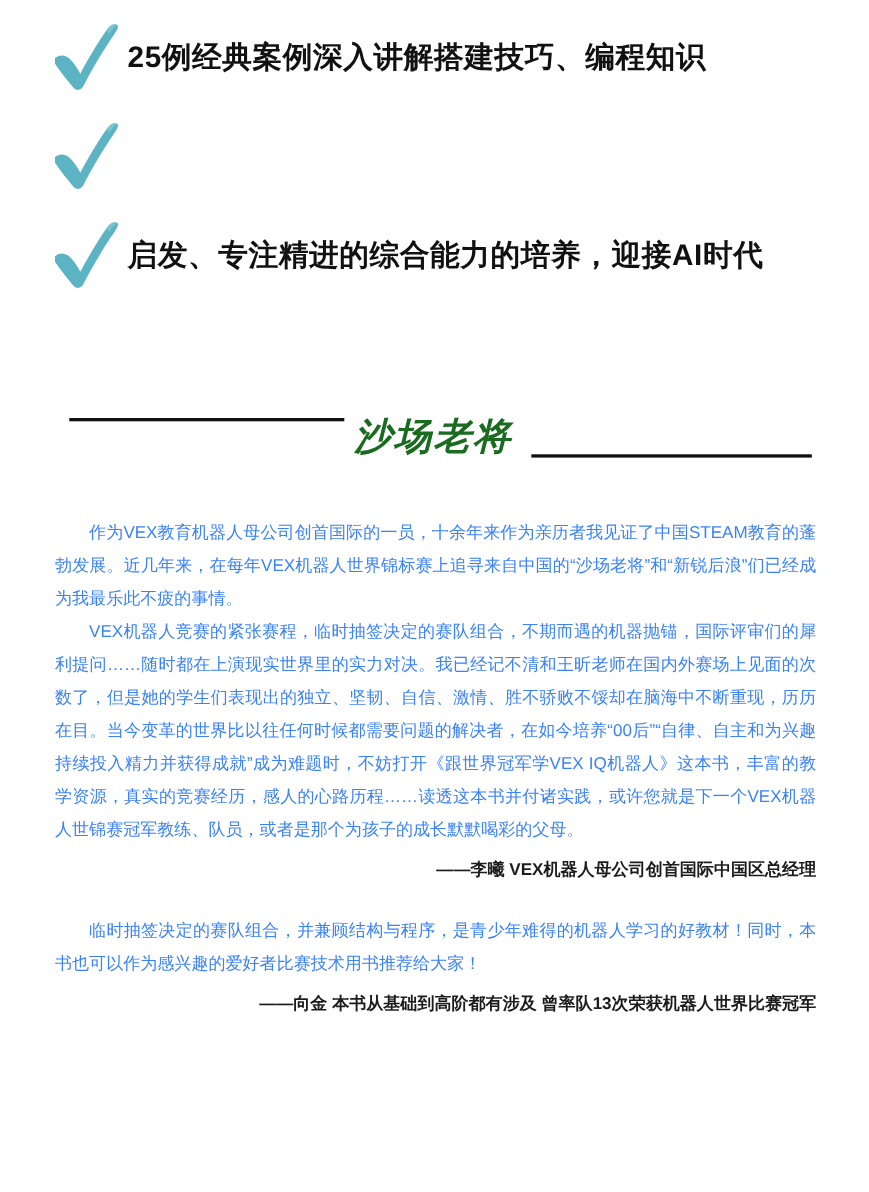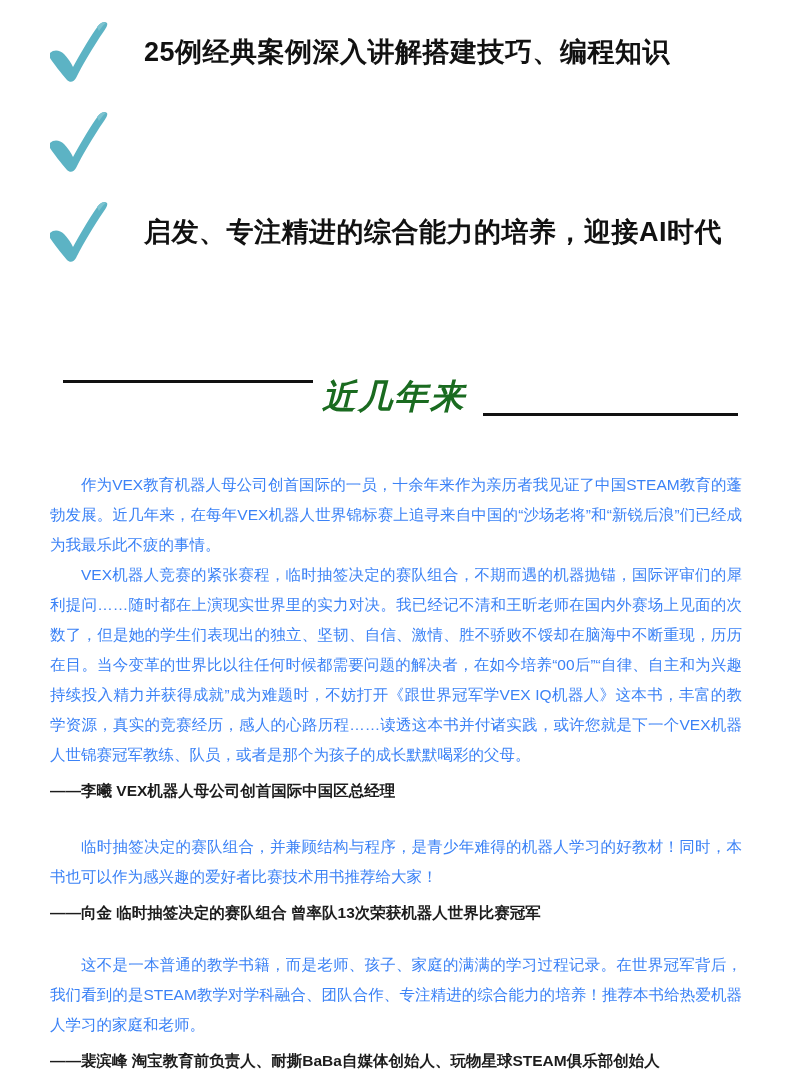--- a/index.html
+++ b/index.html
@@ -22,21 +22,20 @@
     left: 0;
     top: 0;
     width: 790px;
     padding-top: 8px;
   }
   .feature-row {
     display: flex;
     align-items: center;
     height: 90px;
     padding-left: 48px;
-    gap: 28px;
   }
   .check-mark {
     width: 62px;
     height: 66px;
     flex: 0 0 62px;
     position: relative;
     margin-right: 6px;
   }
   .check-mark svg {
     display: block;
@@ -101,20 +100,21 @@
     text-align: justify;
     text-justify: inter-ideograph;
     text-indent: 2em;
     color: #3b82f6;
     margin: 0;
   }
   .attrib {
     font-size: 15.5px;
     line-height: 30px;
     font-weight: bold;
+    text-align: right;
     color: #1c1c1c;
     margin: 6px 0 0 0;
     white-space: nowrap;
   }
   .block-gap {
     height: 26px;
   }
   .block-gap-sm {
     height: 22px;
   }
@@ -150,39 +150,35 @@
         <path d="M49 7 C52 3, 56 1, 58 3 C56 4, 53 8, 51 11 Z" fill="#7cc3d0"></path>
       </svg>
     </span>
     <span class="feature-text">启发、专注精进的综合能力的培养，迎接AI时代</span>
   </div>
 
 </div>
 
 <div class="section-header">
   <div class="rule-left"></div>
-  <div class="section-title">近几年来</div>
+  <div class="section-title">沙场老将</div>
   <div class="rule-right"></div>
 </div>
 
 <div class="body-wrap">
 
   <div>
     <p class="para">作为VEX教育机器人母公司创首国际的一员，十余年来作为亲历者我见证了中国STEAM教育的蓬勃发展。近几年来，在每年VEX机器人世界锦标赛上追寻来自中国的“沙场老将”和“新锐后浪”们已经成为我最乐此不疲的事情。</p>
     <p class="para">VEX机器人竞赛的紧张赛程，临时抽签决定的赛队组合，不期而遇的机器抛锚，国际评审们的犀利提问……随时都在上演现实世界里的实力对决。我已经记不清和王昕老师在国内外赛场上见面的次数了，但是她的学生们表现出的独立、坚韧、自信、激情、胜不骄败不馁却在脑海中不断重现，历历在目。当今变革的世界比以往任何时候都需要问题的解决者，在如今培养“00后”“自律、自主和为兴趣持续投入精力并获得成就”成为难题时，不妨打开《跟世界冠军学VEX IQ机器人》这本书，丰富的教学资源，真实的竞赛经历，感人的心路历程……读透这本书并付诸实践，或许您就是下一个VEX机器人世锦赛冠军教练、队员，或者是那个为孩子的成长默默喝彩的父母。</p>
     <p class="attrib">——李曦  VEX机器人母公司创首国际中国区总经理</p>
   </div>
 
   <div class="block-gap"></div>
 
   <div>
     <p class="para">临时抽签决定的赛队组合，并兼顾结构与程序，是青少年难得的机器人学习的好教材！同时，本书也可以作为感兴趣的爱好者比赛技术用书推荐给大家！</p>
-    <p class="attrib">——向金  临时抽签决定的赛队组合 曾率队13次荣获机器人世界比赛冠军</p>
+    <p class="attrib">——向金  本书从基础到高阶都有涉及 曾率队13次荣获机器人世界比赛冠军</p>
   </div>
 
   <div class="block-gap-sm"></div>
 
-  <div>
-    <p class="para">这不是一本普通的教学书籍，而是老师、孩子、家庭的满满的学习过程记录。在世界冠军背后，我们看到的是STEAM教学对学科融合、团队合作、专注精进的综合能力的培养！推荐本书给热爱机器人学习的家庭和老师。</p>
-    <p class="attrib">——裴滨峰  淘宝教育前负责人、耐撕BaBa自媒体创始人、玩物星球STEAM俱乐部创始人</p>
-  </div>
 
 </div>
 
 </body></html>

